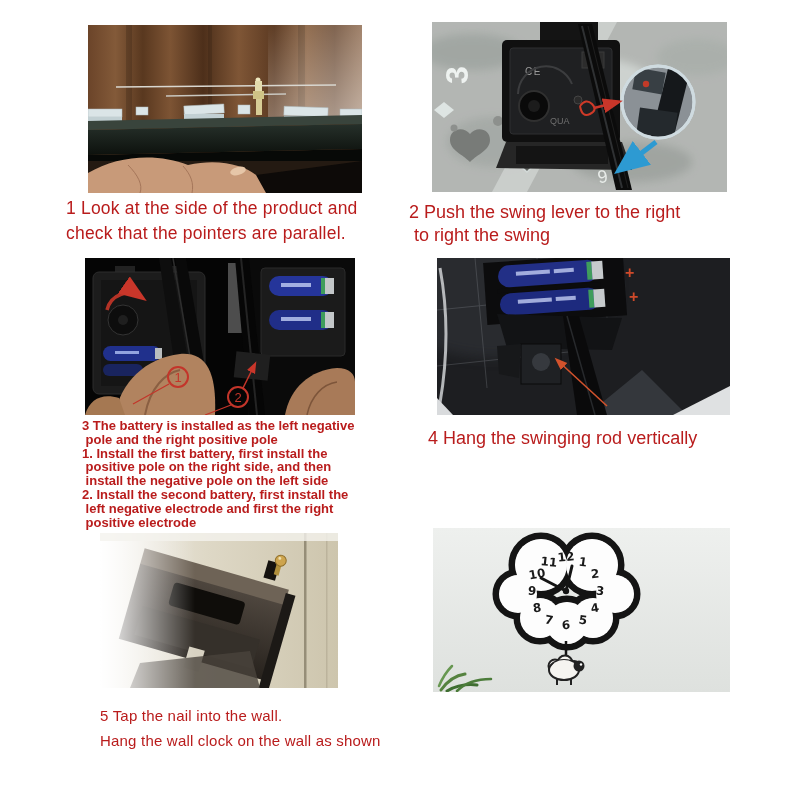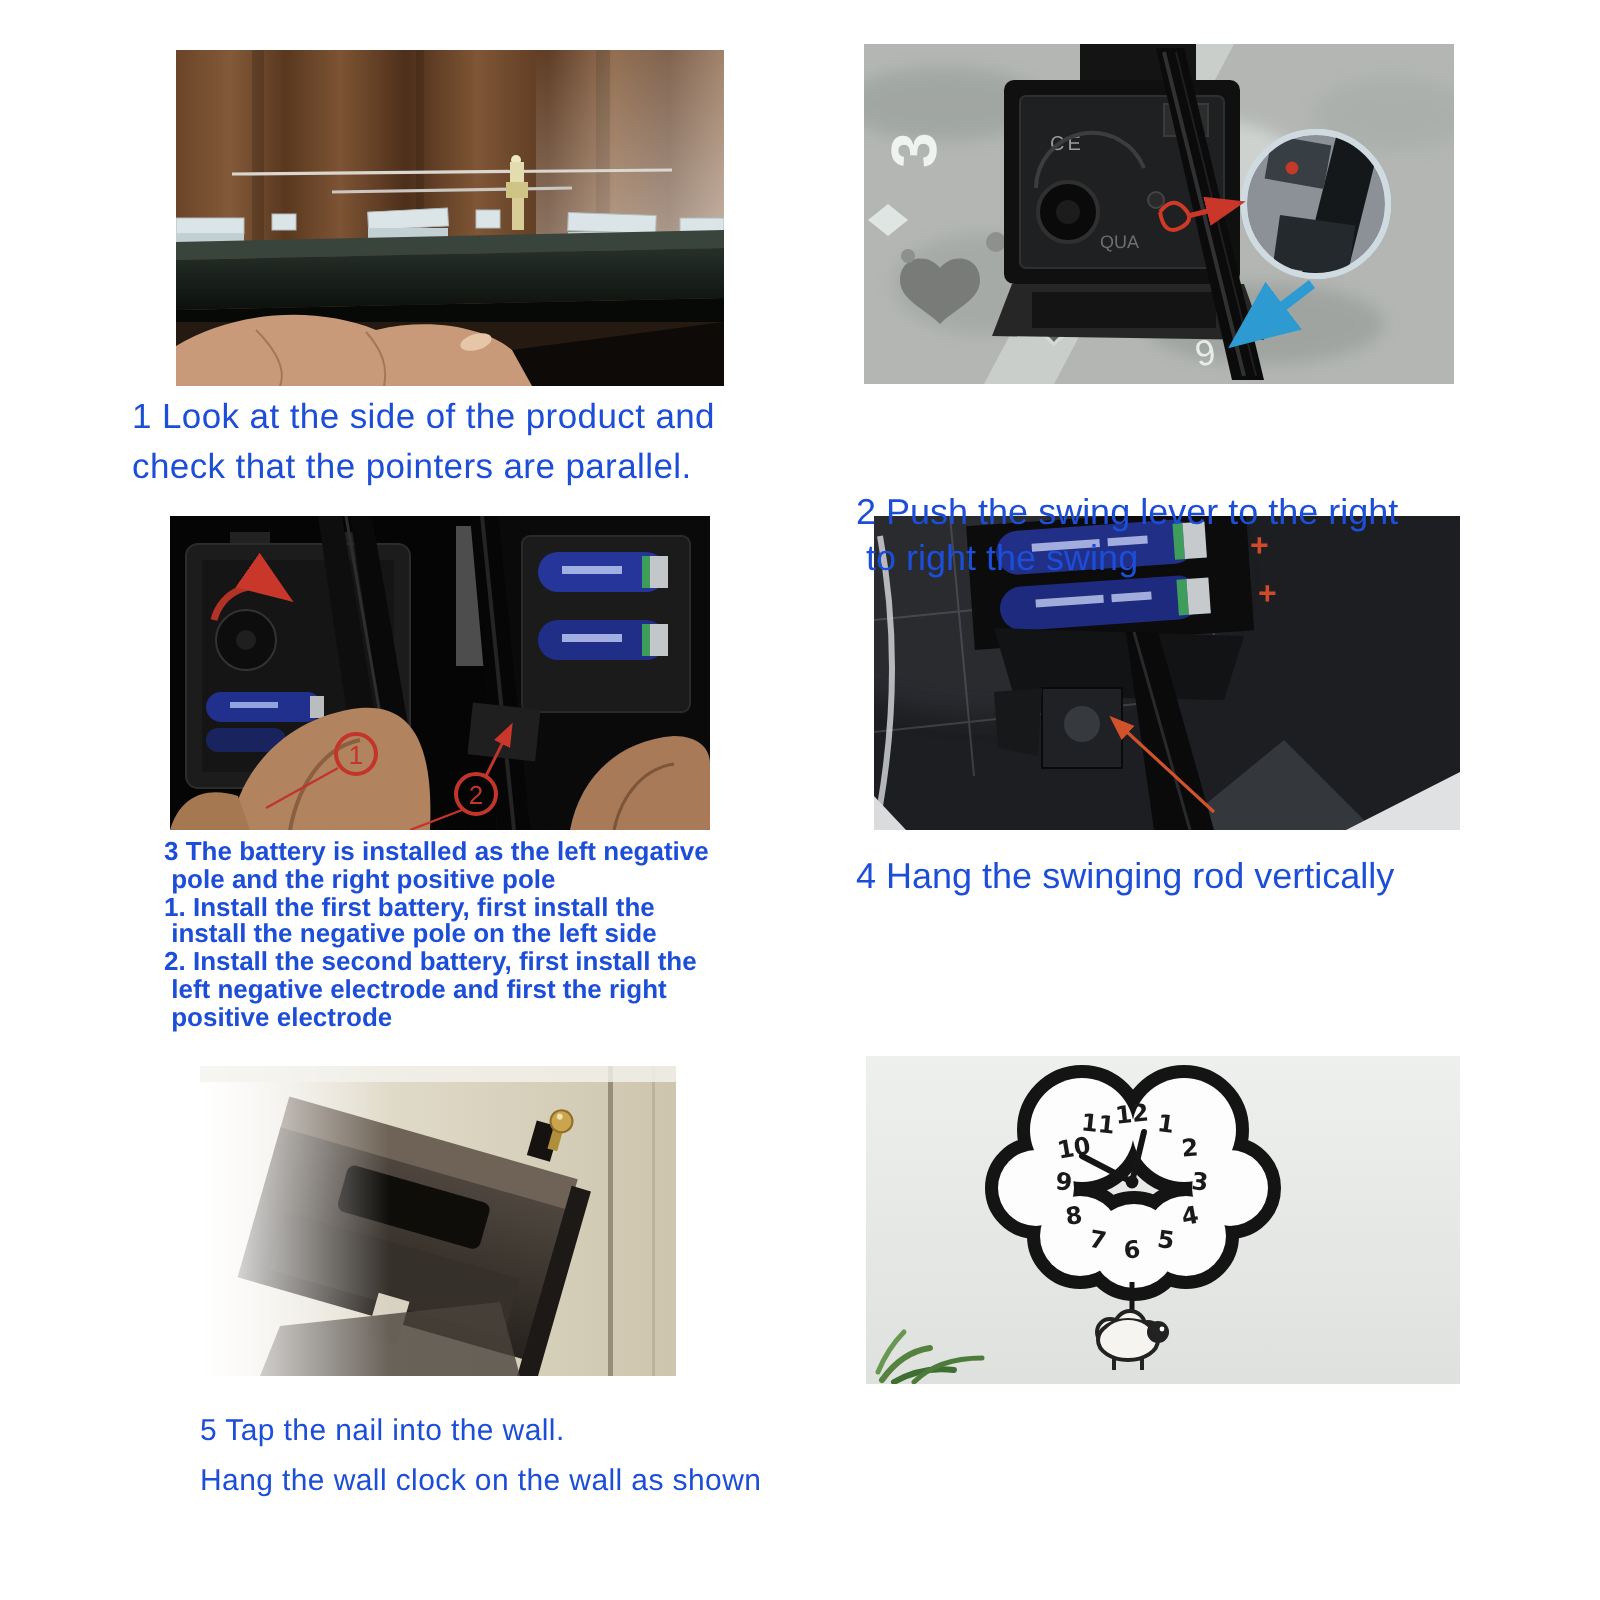--- a/index.html
+++ b/index.html
@@ -1,23 +1,23 @@
 <!DOCTYPE html>
 <html><head>
 <meta charset="utf-8">
 <style>
   html,body{margin:0;padding:0;background:#ffffff;}
   .page{position:relative;width:800px;height:800px;background:#ffffff;overflow:hidden;
         font-family:"Liberation Sans", sans-serif;}
   .fig{position:absolute;}
   .fig svg{display:block;}
-  .cap{position:absolute;color:#1d4ed8;}
+  .cap{position:absolute;color:#b91c1c;}
   .cap div{white-space:pre;}
   .cap1{left:66px;top:196px;font-size:17.5px;line-height:25px;letter-spacing:.2px;}
-  .cap2{left:428px;top:201px;font-size:18px;line-height:23px;margin-top:44px;}
+  .cap2{left:409px;top:201px;font-size:18px;line-height:23px;}
   .cap3{left:82px;top:419px;font-size:13px;line-height:13.8px;font-weight:bold;}
   .cap4{left:428px;top:428px;font-size:18px;line-height:21px;}
   .cap5{left:100px;top:703px;font-size:15px;line-height:25px;letter-spacing:.2px;}
   .cap6{left:442px;top:701px;font-size:19px;line-height:20.5px;}
 </style>
 </head>
 <body>
 
 <div class="page">
 
@@ -393,20 +393,21 @@
 
   <div class="cap cap2">
     <div>2 Push the swing lever to the right</div>
     <div> to right the swing</div>
   </div>
 
   <div class="cap cap3">
     <div>3 The battery is installed as the left negative</div>
     <div> pole and the right positive pole</div>
     <div>1. Install the first battery, first install the</div>
+    <div> positive pole on the right side, and then</div>
     <div> install the negative pole on the left side</div>
     <div>2. Install the second battery, first install the</div>
     <div> left negative electrode and first the right</div>
     <div> positive electrode</div>
   </div>
 
   <div class="cap cap4">
     <div>4 Hang the swinging rod vertically</div>
   </div>
 

